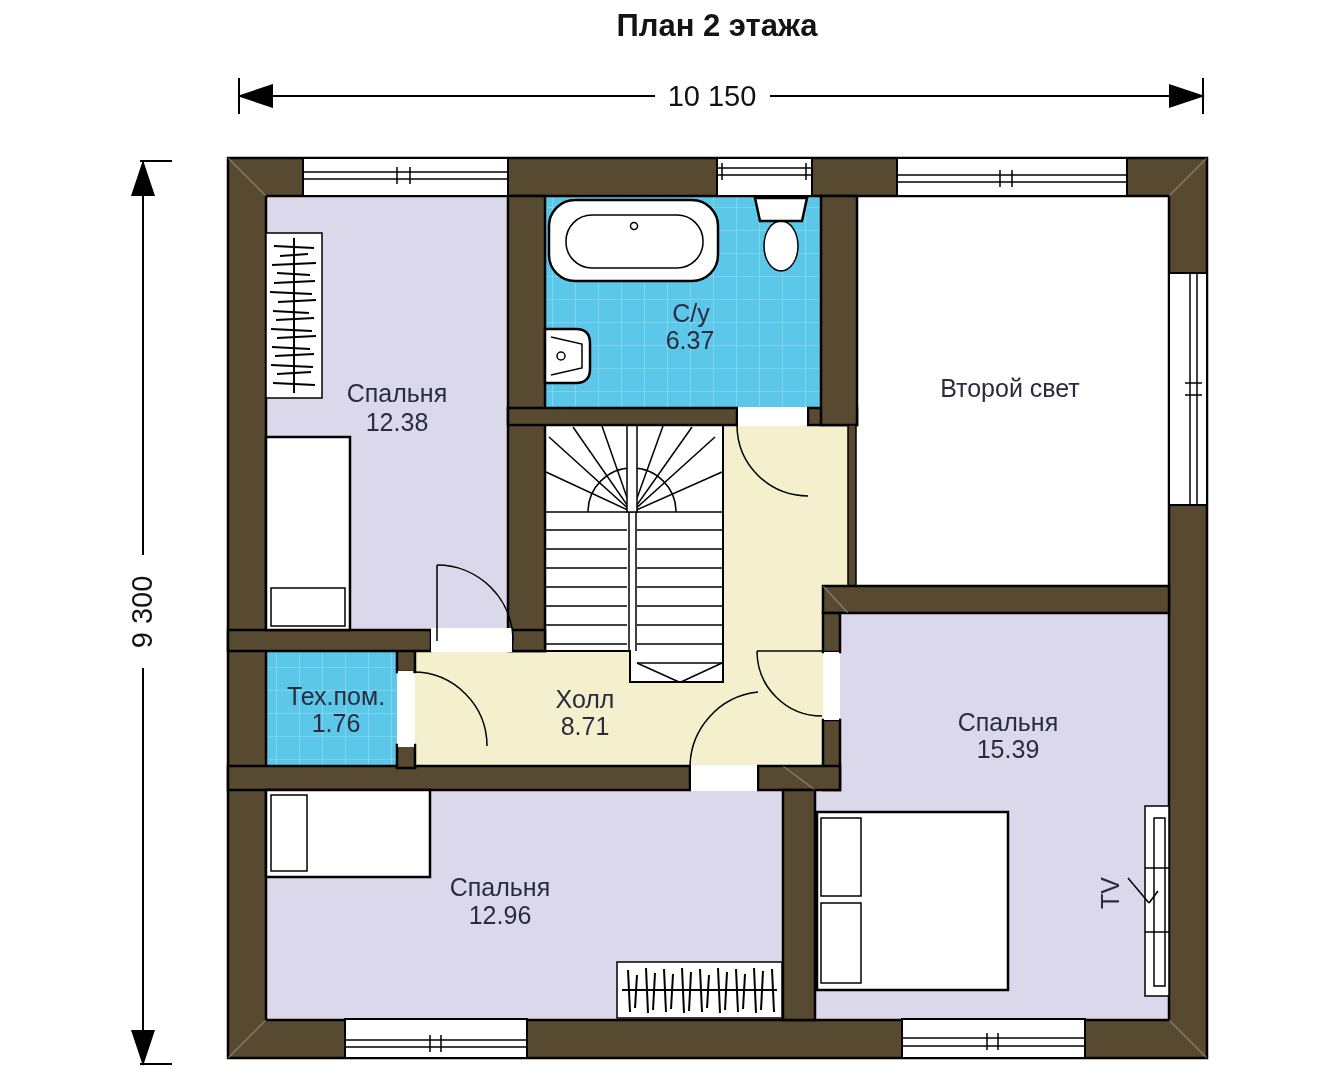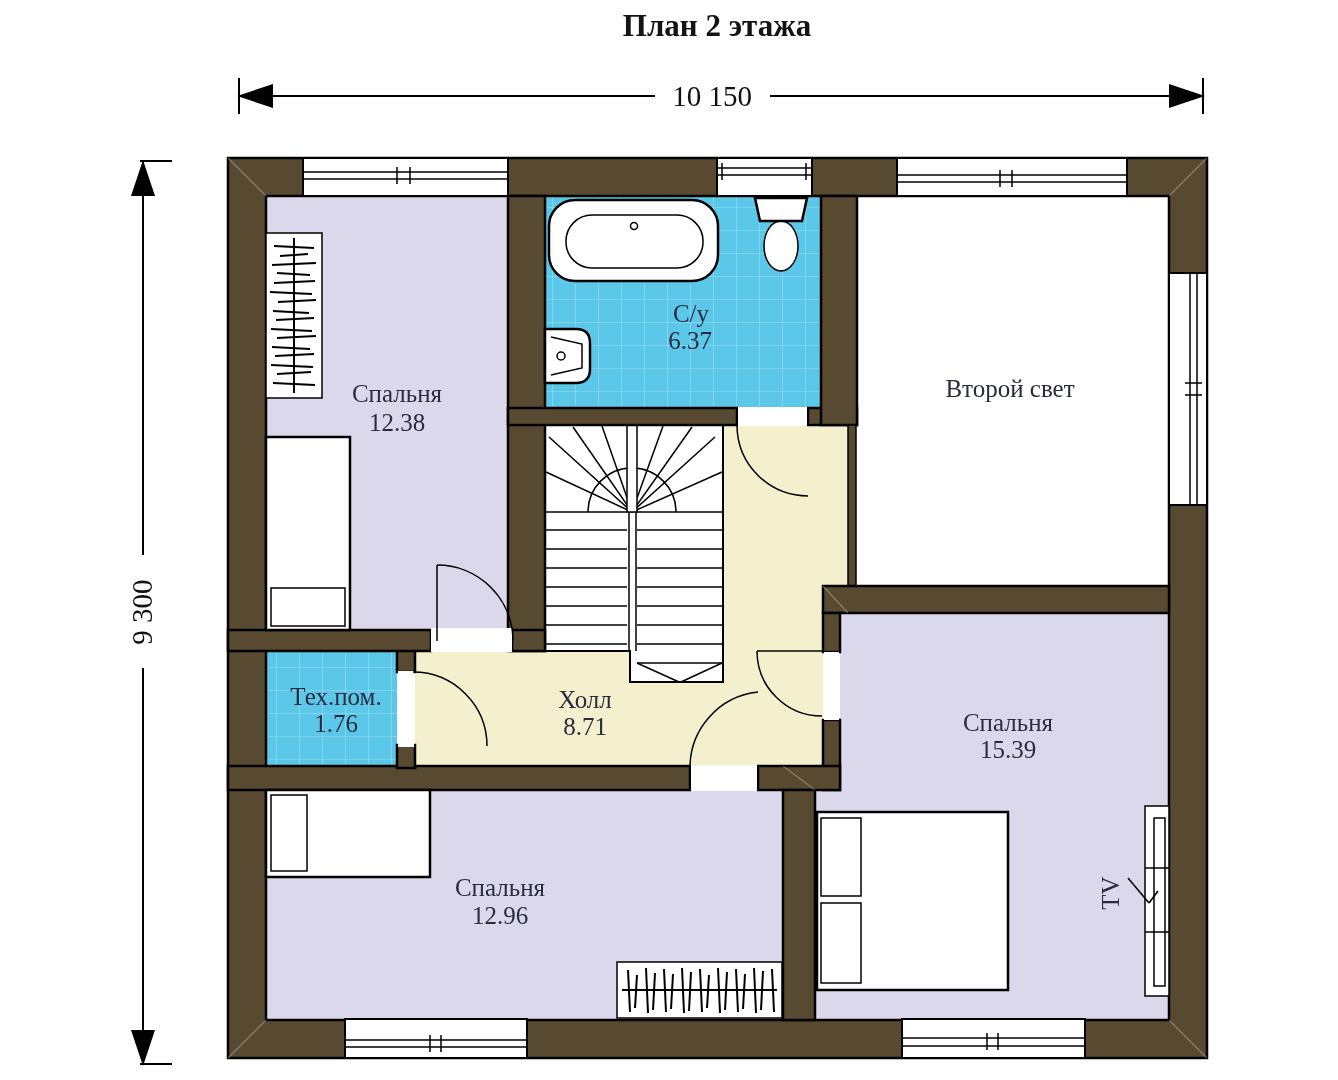--- a/index.html
+++ b/index.html
@@ -1,17 +1,17 @@
 <!DOCTYPE html>
 <html style="--wall: #584a31; --bedroom: #dcd8ec; --bathroom: #5bc8e9; --hall: #f4f0ce; --second_light: #ffffff; --label_text: #2b2b40;"><head>
 <meta charset="utf-8">
 <style>
   html,body{margin:0;padding:0;background:#fff;}
   .stage{position:relative;width:1338px;height:1080px;background:#fff;overflow:hidden;
-         font-family:Liberation Serif, serif;}
+         font-family:Liberation Sans, sans-serif;}
   svg{position:absolute;left:0;top:0;}
   .wall{fill:var(--wall);stroke:#000;stroke-width:2.5;}
   .wall-thin{fill:var(--wall);stroke:#000;stroke-width:1.5;}
   .room-bed{fill:var(--bedroom);}
   .room-bath{fill:var(--bathroom);}
   .room-hall{fill:var(--hall);}
   .room-white{fill:var(--second_light);}
   .fix{fill:#fff;stroke:#000;stroke-width:2.5;}
   .fix-thin{fill:#fff;stroke:#000;stroke-width:1.5;}
   .ln{stroke:#000;stroke-width:2;fill:none;}

